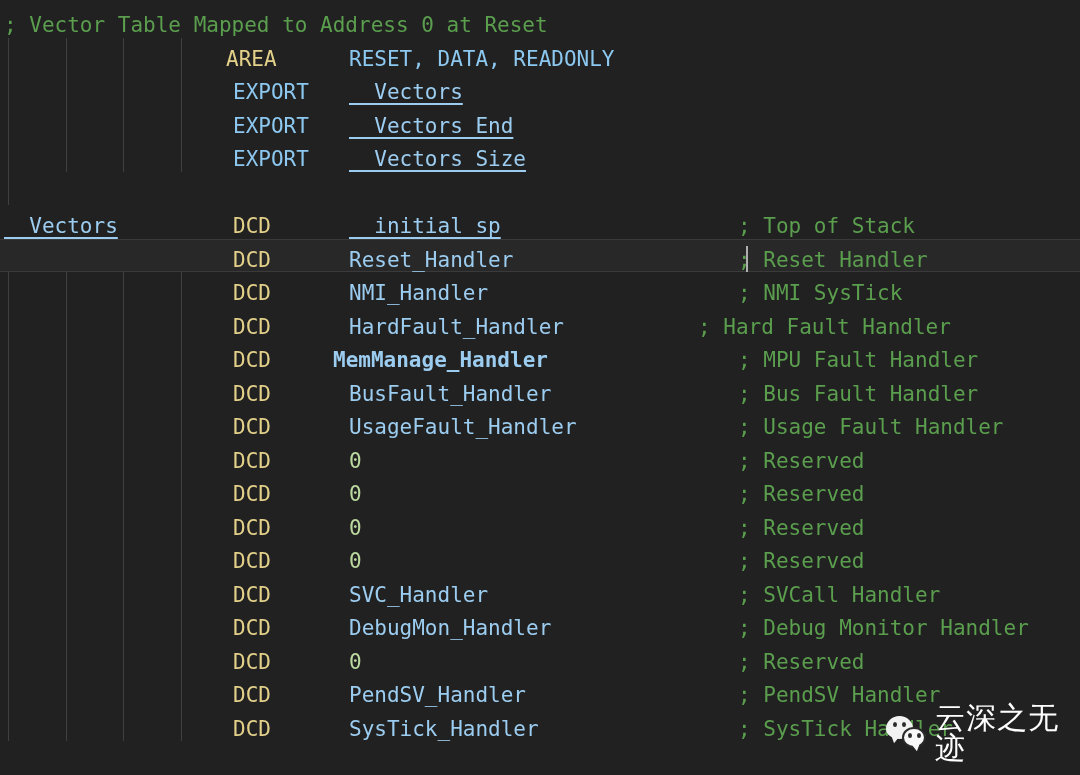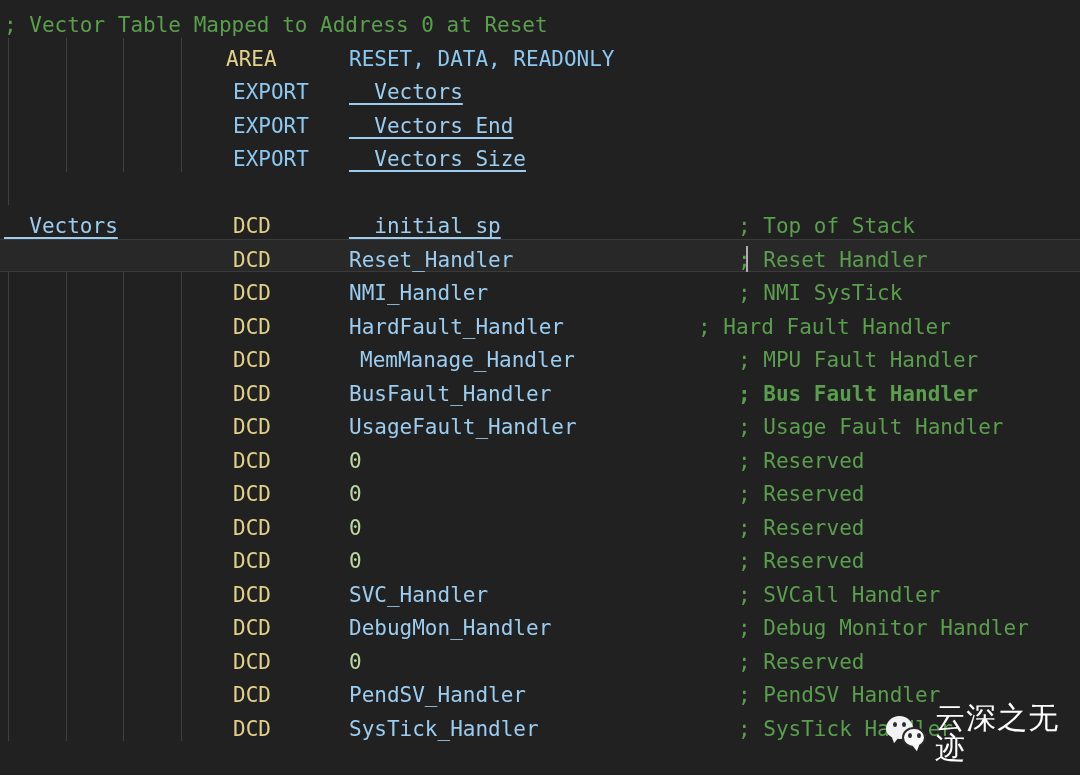--- a/index.html
+++ b/index.html
@@ -225,22 +225,22 @@
       <div class="code-line" style="top: 9px;"><span class="seg tok-comment" style="left: 4px;">; Vector Table Mapped to Address 0 at Reset</span></div>
       <div class="code-line" style="top: 42.5px;"><span class="seg tok-directive" style="left: 226px;">AREA</span><span class="seg tok-keyword" style="left: 349px;">RESET, DATA, READONLY</span></div>
       <div class="code-line" style="top: 76px;"><span class="seg tok-keyword" style="left: 233px;">EXPORT</span><span class="seg tok-label" style="left: 349px;">__Vectors</span></div>
       <div class="code-line" style="top: 109.5px;"><span class="seg tok-keyword" style="left: 233px;">EXPORT</span><span class="seg tok-label" style="left: 349px;">__Vectors_End</span></div>
       <div class="code-line" style="top: 143px;"><span class="seg tok-keyword" style="left: 233px;">EXPORT</span><span class="seg tok-label" style="left: 349px;">__Vectors_Size</span></div>
       <div class="code-line" style="top: 176.5px;"></div>
       <div class="code-line" style="top: 210px;"><span class="seg tok-label" style="left: 4px;">__Vectors</span><span class="seg tok-directive" style="left: 233px;">DCD</span><span class="seg tok-label" style="left: 349px;">__initial_sp</span><span class="seg tok-comment" style="left: 738px;">; Top of Stack</span></div>
       <div class="code-line" style="top: 243.5px;"><span class="seg tok-directive" style="left: 233px;">DCD</span><span class="seg tok-symbol" style="left: 349px;">Reset_Handler</span><span class="seg tok-comment" style="left: 738px;">; Reset Handler</span></div>
       <div class="code-line" style="top: 277px;"><span class="seg tok-directive" style="left: 233px;">DCD</span><span class="seg tok-symbol" style="left: 349px;">NMI_Handler</span><span class="seg tok-comment" style="left: 738px;">; NMI SysTick</span></div>
       <div class="code-line" style="top: 310.5px;"><span class="seg tok-directive" style="left: 233px;">DCD</span><span class="seg tok-symbol" style="left: 349px;">HardFault_Handler</span><span class="seg tok-comment" style="left: 698px;">; Hard Fault Handler</span></div>
-      <div class="code-line" style="top: 344px;"><span class="seg tok-directive" style="left: 233px;">DCD</span><span class="seg tok-symbol" style="left: 360px;">MemManage_Handler</span><span class="seg tok-comment" style="left: 738px;">; MPU Fault Handler</span></div>
-      <div class="code-line" style="top: 377.5px;"><span class="seg tok-directive" style="left: 233px;">DCD</span><span class="seg tok-symbol" style="left: 349px;">BusFault_Handler</span><span class="seg tok-comment" style="left: 738px; font-weight: bold;">; Bus Fault Handler</span></div>
+      <div class="code-line" style="top: 344px;"><span class="seg tok-directive" style="left: 233px;">DCD</span><span class="seg tok-symbol" style="left: 333px; font-weight: bold;">MemManage_Handler</span><span class="seg tok-comment" style="left: 738px;">; MPU Fault Handler</span></div>
+      <div class="code-line" style="top: 377.5px;"><span class="seg tok-directive" style="left: 233px;">DCD</span><span class="seg tok-symbol" style="left: 349px;">BusFault_Handler</span><span class="seg tok-comment" style="left: 738px;">; Bus Fault Handler</span></div>
       <div class="code-line" style="top: 411px;"><span class="seg tok-directive" style="left: 233px;">DCD</span><span class="seg tok-symbol" style="left: 349px;">UsageFault_Handler</span><span class="seg tok-comment" style="left: 738px;">; Usage Fault Handler</span></div>
       <div class="code-line" style="top: 444.5px;"><span class="seg tok-directive" style="left: 233px;">DCD</span><span class="seg tok-number" style="left: 349px;">0</span><span class="seg tok-comment" style="left: 738px;">; Reserved</span></div>
       <div class="code-line" style="top: 478px;"><span class="seg tok-directive" style="left: 233px;">DCD</span><span class="seg tok-number" style="left: 349px;">0</span><span class="seg tok-comment" style="left: 738px;">; Reserved</span></div>
       <div class="code-line" style="top: 511.5px;"><span class="seg tok-directive" style="left: 233px;">DCD</span><span class="seg tok-number" style="left: 349px;">0</span><span class="seg tok-comment" style="left: 738px;">; Reserved</span></div>
       <div class="code-line" style="top: 545px;"><span class="seg tok-directive" style="left: 233px;">DCD</span><span class="seg tok-number" style="left: 349px;">0</span><span class="seg tok-comment" style="left: 738px;">; Reserved</span></div>
       <div class="code-line" style="top: 578.5px;"><span class="seg tok-directive" style="left: 233px;">DCD</span><span class="seg tok-symbol" style="left: 349px;">SVC_Handler</span><span class="seg tok-comment" style="left: 738px;">; SVCall Handler</span></div>
       <div class="code-line" style="top: 612px;"><span class="seg tok-directive" style="left: 233px;">DCD</span><span class="seg tok-symbol" style="left: 349px;">DebugMon_Handler</span><span class="seg tok-comment" style="left: 738px;">; Debug Monitor Handler</span></div>
       <div class="code-line" style="top: 645.5px;"><span class="seg tok-directive" style="left: 233px;">DCD</span><span class="seg tok-number" style="left: 349px;">0</span><span class="seg tok-comment" style="left: 738px;">; Reserved</span></div>
       <div class="code-line" style="top: 679px;"><span class="seg tok-directive" style="left: 233px;">DCD</span><span class="seg tok-symbol" style="left: 349px;">PendSV_Handler</span><span class="seg tok-comment" style="left: 738px;">; PendSV Handler</span></div>
       <div class="code-line" style="top: 712.5px;"><span class="seg tok-directive" style="left: 233px;">DCD</span><span class="seg tok-symbol" style="left: 349px;">SysTick_Handler</span><span class="seg tok-comment" style="left: 738px;">; SysTick Handler</span></div>

